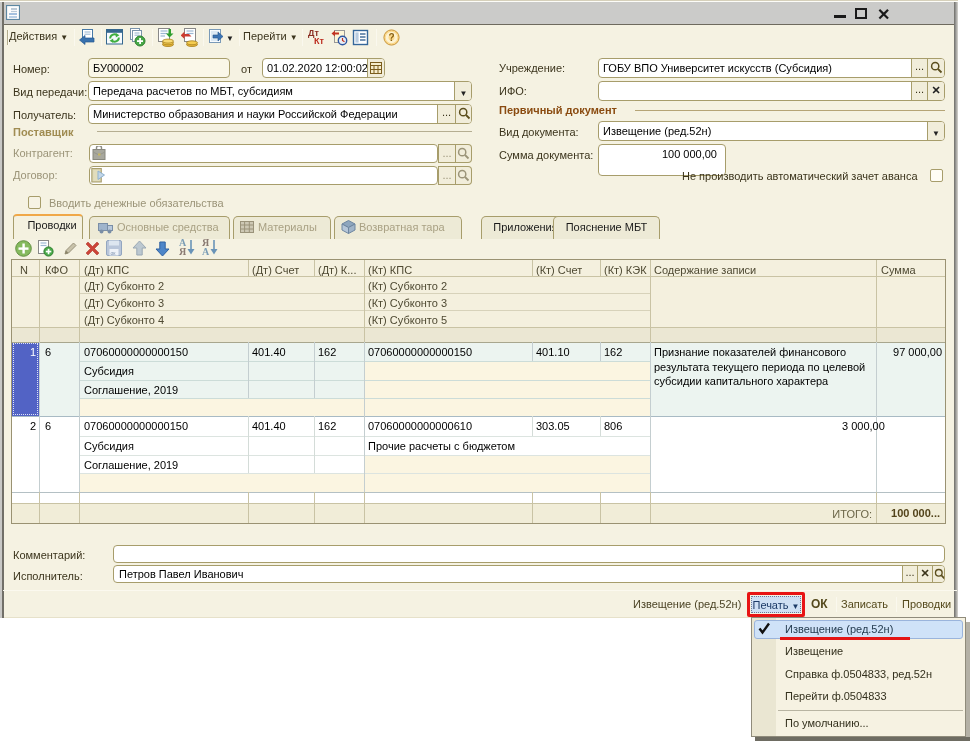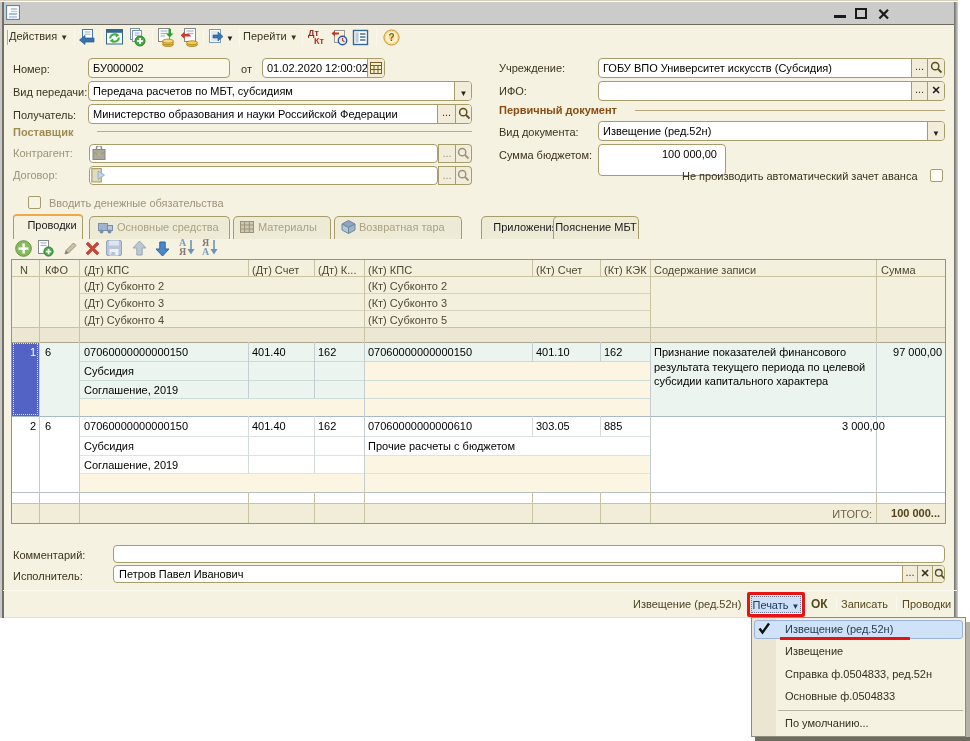--- a/index.html
+++ b/index.html
@@ -210,21 +210,21 @@
   <div class="BTN" style="left:312px;top:0;width:16px;height:18px;"><span style="position:relative;top:1px;color:#3b341c;">...</span></div>
   <div class="BTN" style="left:328px;top:0;width:17px;height:18px;font-weight:bold;color:#222;"><span style="position:relative;top:2px;">✕</span></div>
 </div>
 <div class="A" style="left:499px;top:104px;font-weight:bold;color:#8a4b10;">Первичный документ</div>
 <div class="hline" style="left:635px;top:110px;width:310px;background:#b5a476;"></div>
 <div class="L" style="left:499px;top:126px;">Вид документа:</div>
 <div class="F" style="left:598px;top:121px;width:347px;height:20px;padding:0;">
   <div style="position:absolute;left:4px;top:3px;">Извещение (ред.52н)</div>
   <div class="BTN" style="left:328px;top:0;width:17px;height:18px;"><span style="font-size:8px;position:relative;top:4px;color:#222;">▼</span></div>
 </div>
-<div class="L" style="left:499px;top:149px;">Сумма бюджетом:</div>
+<div class="L" style="left:499px;top:149px;">Сумма документа:</div>
 <div class="F" style="left:598px;top:144px;width:128px;height:32px;padding:12px;">
   <div style="position:absolute;right:8px;top:3px;">100 000,00</div>
 </div>
 <div class="L" style="left:682px;top:170px;">Не производить автоматический зачет аванса</div>
 <div class="CB" style="left:930px;top:169px;"></div>
 
 <div class="tab" style="left:13px;top:214px;width:70px;height:25px;background:#f4f1e0;z-index:2;
   border-top:2px solid #f0a848;border-radius:4px 4px 0 0;"><span style="position:relative;top:3px;color:#1a1a1a;margin-left:8px;">Проводки</span></div>
 <div class="tab" style="left:89px;top:216px;width:141px;height:23px;"></div>
 <svg class="A" style="left:98px;top:221px;z-index:2" width="17" height="13" viewBox="0 0 17 13">
@@ -244,21 +244,21 @@
 </svg>
 <div class="A" style="left:258px;top:221px;color:#a9a184;z-index:2;">Материалы</div>
 <div class="tab" style="left:334px;top:216px;width:128px;height:23px;"></div>
 <svg class="A" style="left:341px;top:220px;z-index:2" width="15" height="14" viewBox="0 0 15 14">
  <path d="M7.5 0.5 L14 4 L7.5 7.5 L1 4 Z" fill="#8ea6be" stroke="#6e86a0"></path>
  <path d="M1 4 L7.5 7.5 L7.5 13.5 L1 10 Z" fill="#b5c6d8" stroke="#6e86a0"></path>
  <path d="M14 4 L7.5 7.5 L7.5 13.5 L14 10 Z" fill="#a0b4c8" stroke="#6e86a0"></path>
 </svg>
 <div class="A" style="left:359px;top:221px;color:#a9a184;z-index:2;">Возвратная тара</div>
 <div class="tab" style="left:473px;top:216px;width:89px;height:23px;margin-left:8px;"><span style="position:relative;top:4px;color:#1a1a1a;">Приложения</span></div>
-<div class="tab" style="left:553px;top:216px;width:86px;height:23px;"><span style="position:relative;top:4px;color:#1a1a1a;">Пояснение МБТ</span></div>
+<div class="tab" style="left:553px;top:216px;width:107px;height:23px;"><span style="position:relative;top:4px;color:#1a1a1a;">Пояснение МБТ</span></div>
 
 <svg class="A" style="left:15px;top:240px" width="17" height="17" viewBox="0 0 17 17">
  <circle cx="8.5" cy="8.5" r="7.8" fill="#85ba5e" stroke="#649044"></circle>
  <rect x="7.4" y="3.5" width="2.4" height="10" fill="#fff"></rect>
       <rect x="3.5" y="7.4" width="10" height="2.4" fill="#fff"></rect>
 </svg>
 <svg class="A" style="left:37px;top:240px" width="17" height="17" viewBox="0 0 17 17">
  <rect x="1.5" y="0.5" width="10" height="13" fill="#fff" stroke="#888"></rect>
  <line x1="3.5" y1="3" x2="9.5" y2="3" stroke="#9db8d2" stroke-width="1.2"></line>
  <line x1="3.5" y1="5.5" x2="9.5" y2="5.5" stroke="#9db8d2" stroke-width="1.2"></line>
@@ -391,21 +391,21 @@
  <div class="cell" style="left:642px;top:85px;width:220px;white-space:normal;line-height:14.6px;">Признание показателей финансового результата текущего периода по целевой субсидии капитального характера</div>
  <div class="cell" style="left:830px;top:86px;width:100px;text-align:right;"><span style="position:relative;right:-0px;">97 000,00</span></div>
 
  <div class="cell" style="left:0;top:160px;width:24px;text-align:right;">2</div>
  <div class="cell" style="left:33px;top:160px;">6</div>
  <div class="cell" style="left:72px;top:160px;">07060000000000150</div>
  <div class="cell" style="left:240px;top:160px;">401.40</div>
  <div class="cell" style="left:306px;top:160px;">162</div>
  <div class="cell" style="left:356px;top:160px;">07060000000000610</div>
  <div class="cell" style="left:524px;top:160px;">303.05</div>
- <div class="cell" style="left:592px;top:160px;">885</div>
+ <div class="cell" style="left:592px;top:160px;">806</div>
  <div class="cell" style="left:72px;top:180px;">Субсидия</div>
  <div class="cell" style="left:356px;top:180px;">Прочие расчеты с бюджетом</div>
  <div class="cell" style="left:72px;top:199px;">Соглашение, 2019</div>
  <div class="cell" style="left:830px;top:160px;width:100px;text-align:left;">3 000,00</div>
 
  <div class="cell" style="left:700px;top:248px;width:160px;text-align:right;color:#6b6547;">ИТОГО:</div>
  <div class="cell" style="left:828px;top:247px;width:100px;text-align:right;font-weight:bold;color:#52431a;">100 000...</div>
 </div>
 
 <div class="L" style="left:13px;top:549px;">Комментарий:</div>
@@ -437,18 +437,18 @@
 <div class="A" style="left:751px;top:617px;width:215px;height:120px;background:#f6f2e2;border:1px solid #8f8b7b;"></div>
 <div class="A" style="left:752px;top:618px;width:24px;height:118px;background:#eae6d2;"></div>
 <div class="A" style="left:754px;top:620px;width:209px;height:19px;background:#cfe2f8;border:1px solid #9ab4dc;border-radius:3px;"></div>
 <svg class="A" style="left:758px;top:622px" width="13" height="13" viewBox="0 0 13 13">
       <path d="M1.5 6.5 L4.5 10.5 L11 1.5" fill="none" stroke="#111" stroke-width="2.4"></path>
     </svg>
 <div class="A" style="left:785px;top:623px;color:#253c50;">Извещение (ред.52н)</div>
 <div class="A" style="left:780px;top:637px;width:130px;height:3px;background:#e41414;"></div>
 <div class="A" style="left:785px;top:645px;color:#33301d;">Извещение</div>
 <div class="A" style="left:785px;top:668px;color:#33301d;">Справка ф.0504833, ред.52н</div>
-<div class="A" style="left:785px;top:690px;color:#33301d;">Основные ф.0504833</div>
+<div class="A" style="left:785px;top:690px;color:#33301d;">Перейти ф.0504833</div>
 <div class="hline" style="left:778px;top:710px;width:185px;background:#b8b4a2;"></div>
 <div class="A" style="left:785px;top:717px;color:#33301d;">По умолчанию...</div>
 <div class="A" style="left:966px;top:622px;width:4px;height:119px;background:#b4b1a6;"></div>
 <div class="A" style="left:755px;top:737px;width:215px;height:4px;background:#6e6c62;"></div>
 
 </div>
 </body></html>

